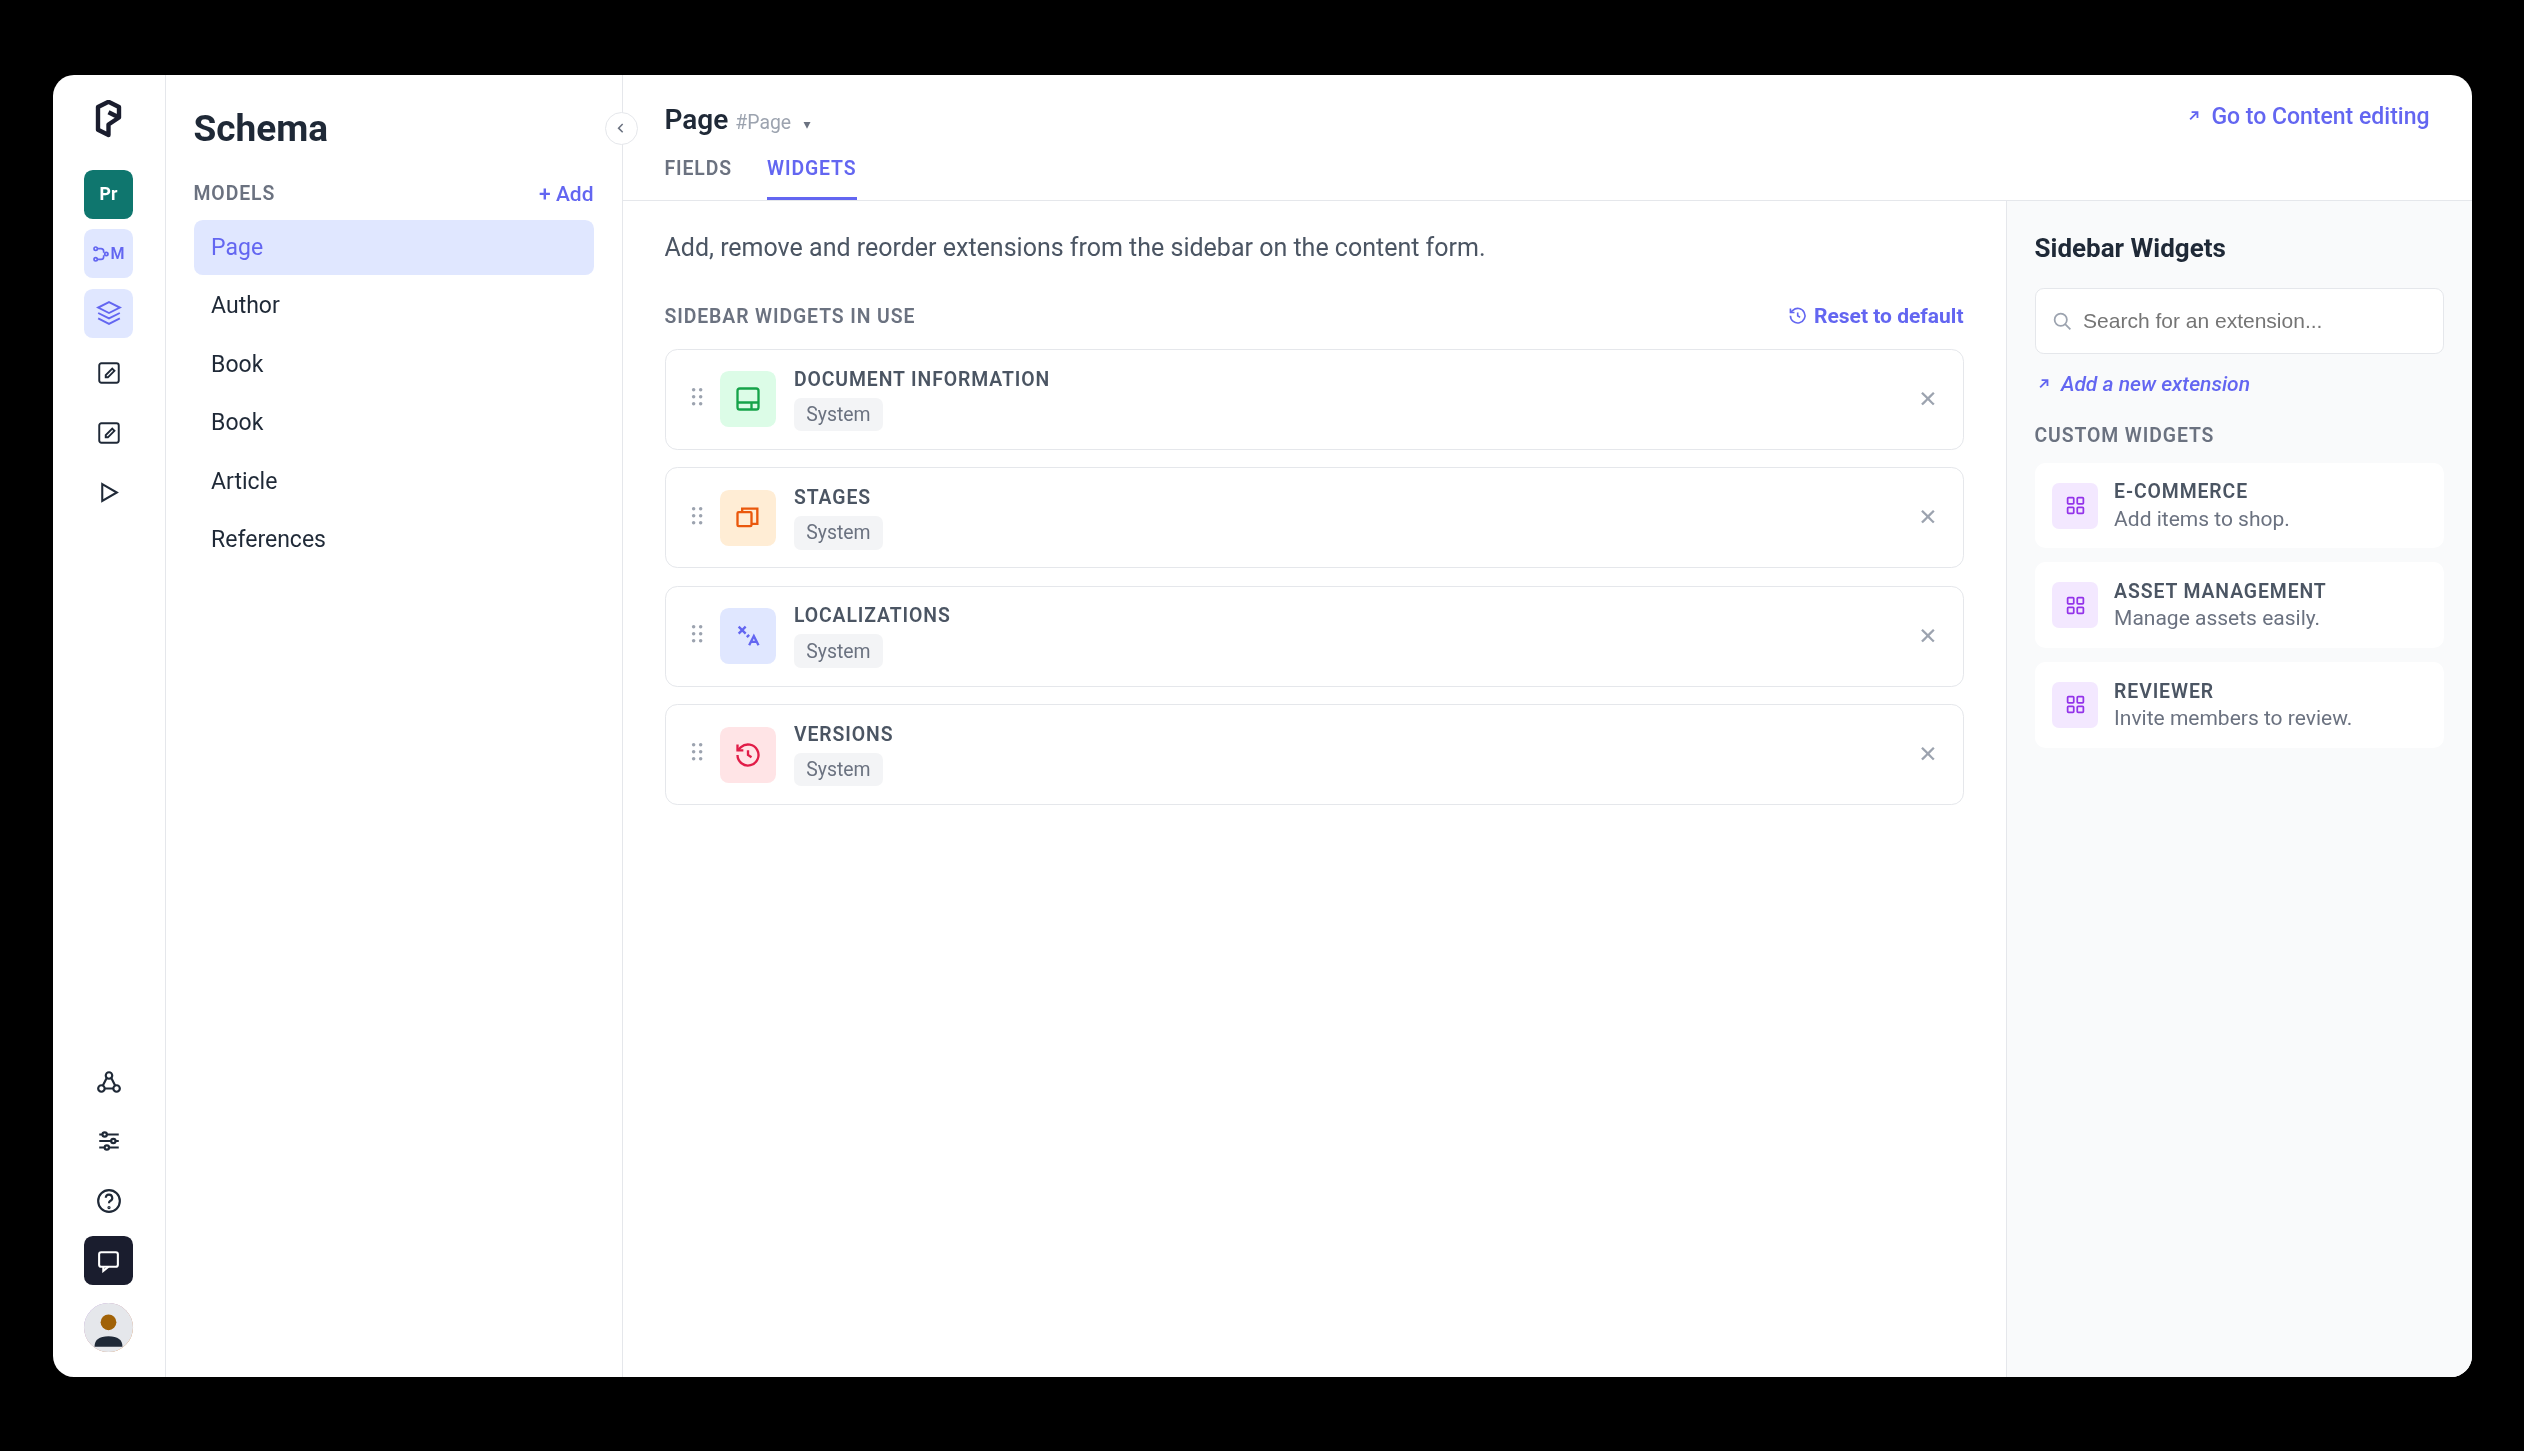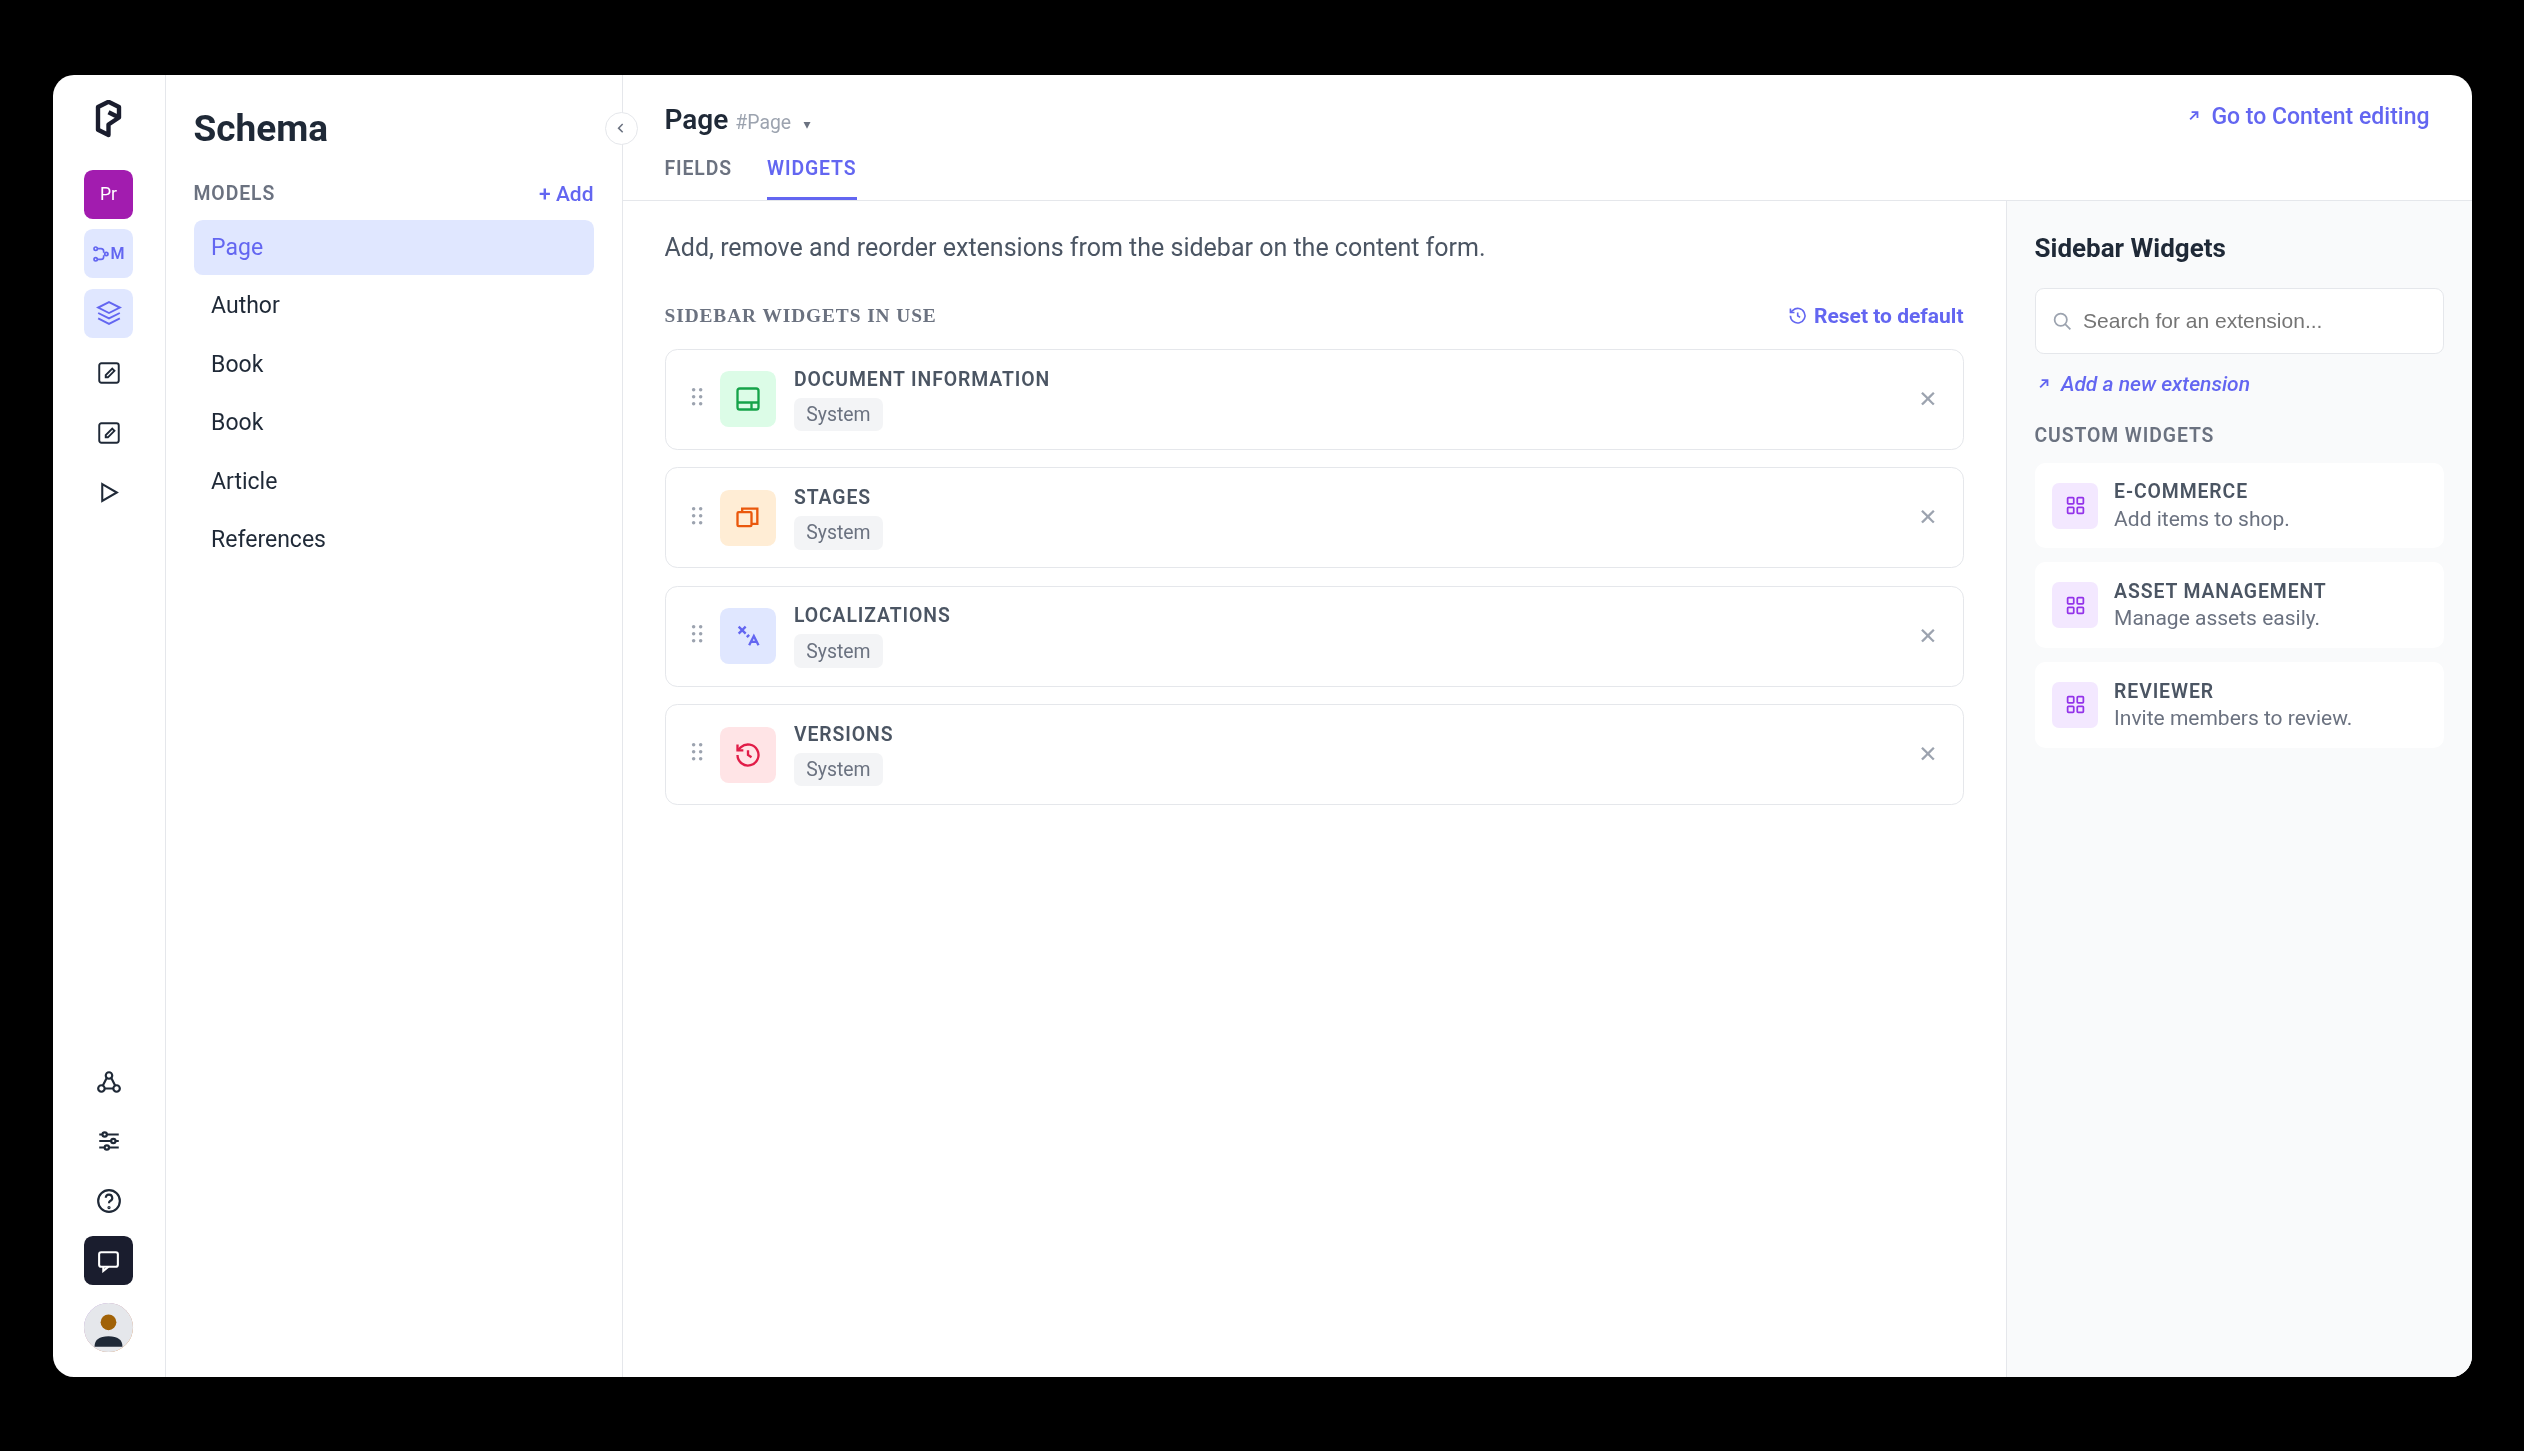--- a/index.html
+++ b/index.html
@@ -42,24 +42,24 @@
   width: 49px;
   height: 49px;
   border-radius: 8.8px;
   display: flex;
   align-items: center;
   justify-content: center;
   cursor: pointer;
   color: #1f2937;
 }
 .nav-item.badge-pr {
-  background: #a21caf;
+  background: #0f766e;
   color: #fff;
   font-size: 17.6px;
-  font-weight: 400;
+  font-weight: 700;
 }
 .nav-item.badge-m {
   background: #e0e7ff;
   color: #6366f1;
   font-size: 16px;
   font-weight: 600;
   display: flex;
   gap: 1.8px;
   align-items: center;
 }
@@ -221,21 +221,20 @@
   display: flex;
   justify-content: space-between;
   align-items: center;
   margin-bottom: 21px;
 }
 .section-label {
   font-size: 19.4px;
   font-weight: 600;
   color: #6b7280;
   letter-spacing: 0.9px;
-  font-family: Liberation Serif, serif;
 }
 .reset-link {
   font-size: 21px;
   color: #6366f1;
   font-weight: 700;
   cursor: pointer;
   display: flex;
   align-items: center;
   gap: 7px;
 }

